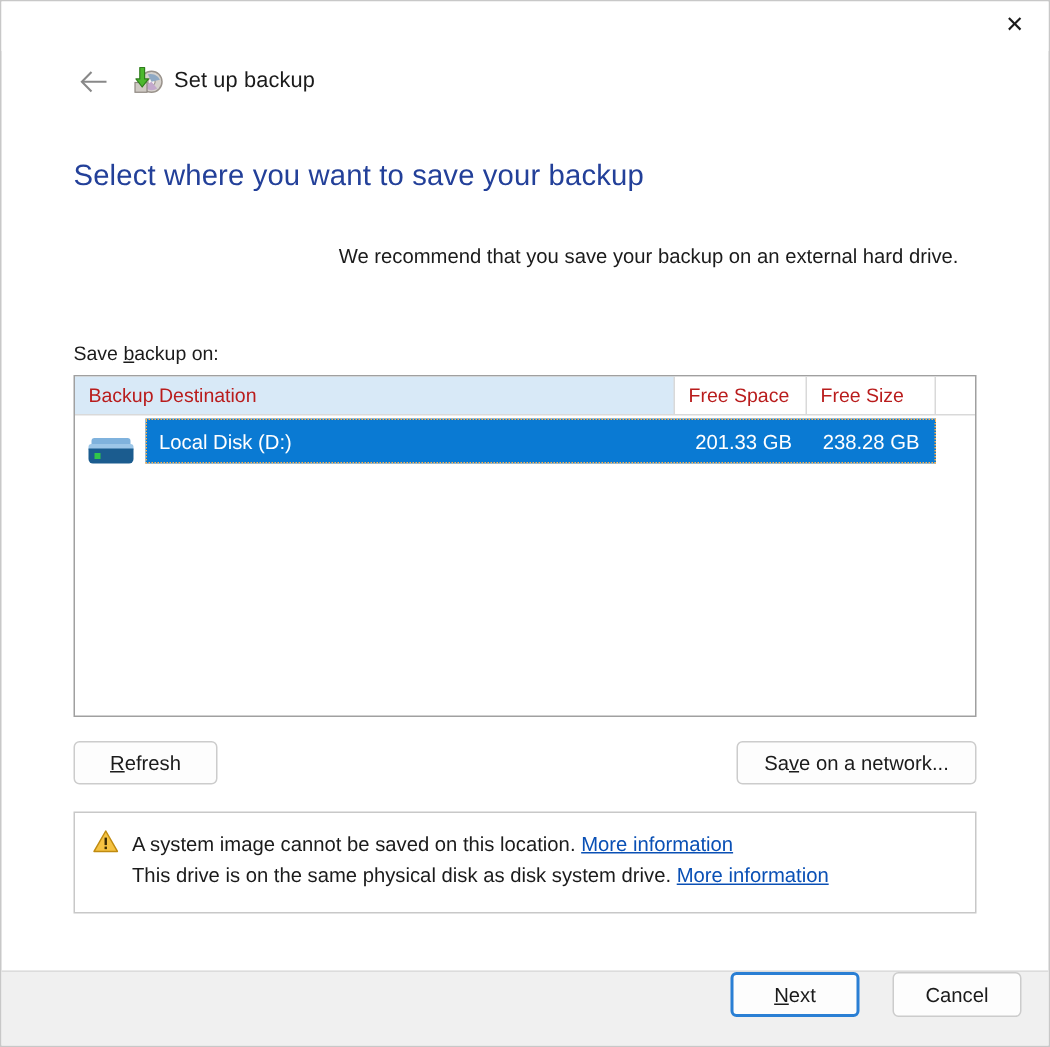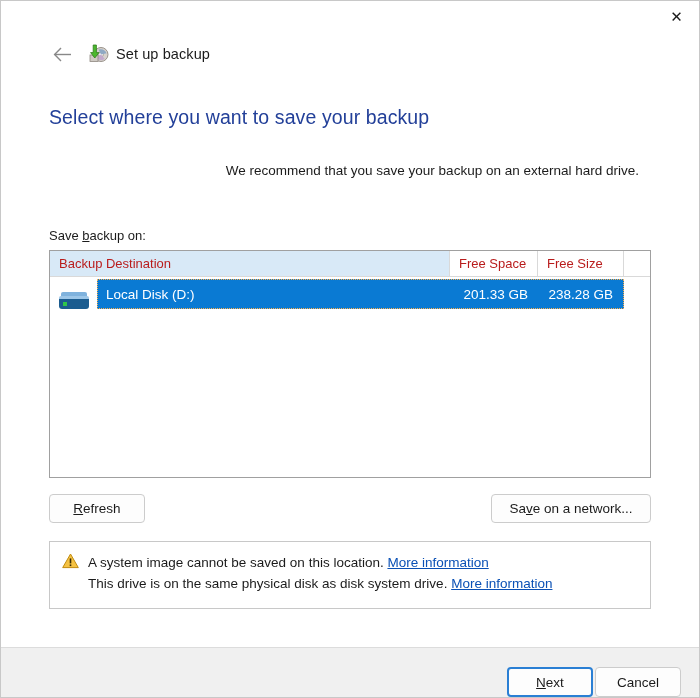--- a/index.html
+++ b/index.html
@@ -246,24 +246,24 @@
     cursor: pointer;
     text-align: center;
   }
 
   
   #footer {
     flex: 0 0 50px;
     background: #f0f0f0;
     border-top: 1px solid #dcdcdc;
     display: flex;
-    align-items: flex-end;
+    align-items: flex-start;
     justify-content: flex-end;
     padding-right: 18px;
-    gap: 2px;
+    gap: 22px;
   }
   .footer-btn {
     font-family: "Liberation Sans", sans-serif;
     font-size: 13.5px;
     color: #1b1b1b;
     background: #fdfdfd;
     border: 1px solid #cccccc;
     border-radius: 4px;
     height: 30px;
     width: 86px;

